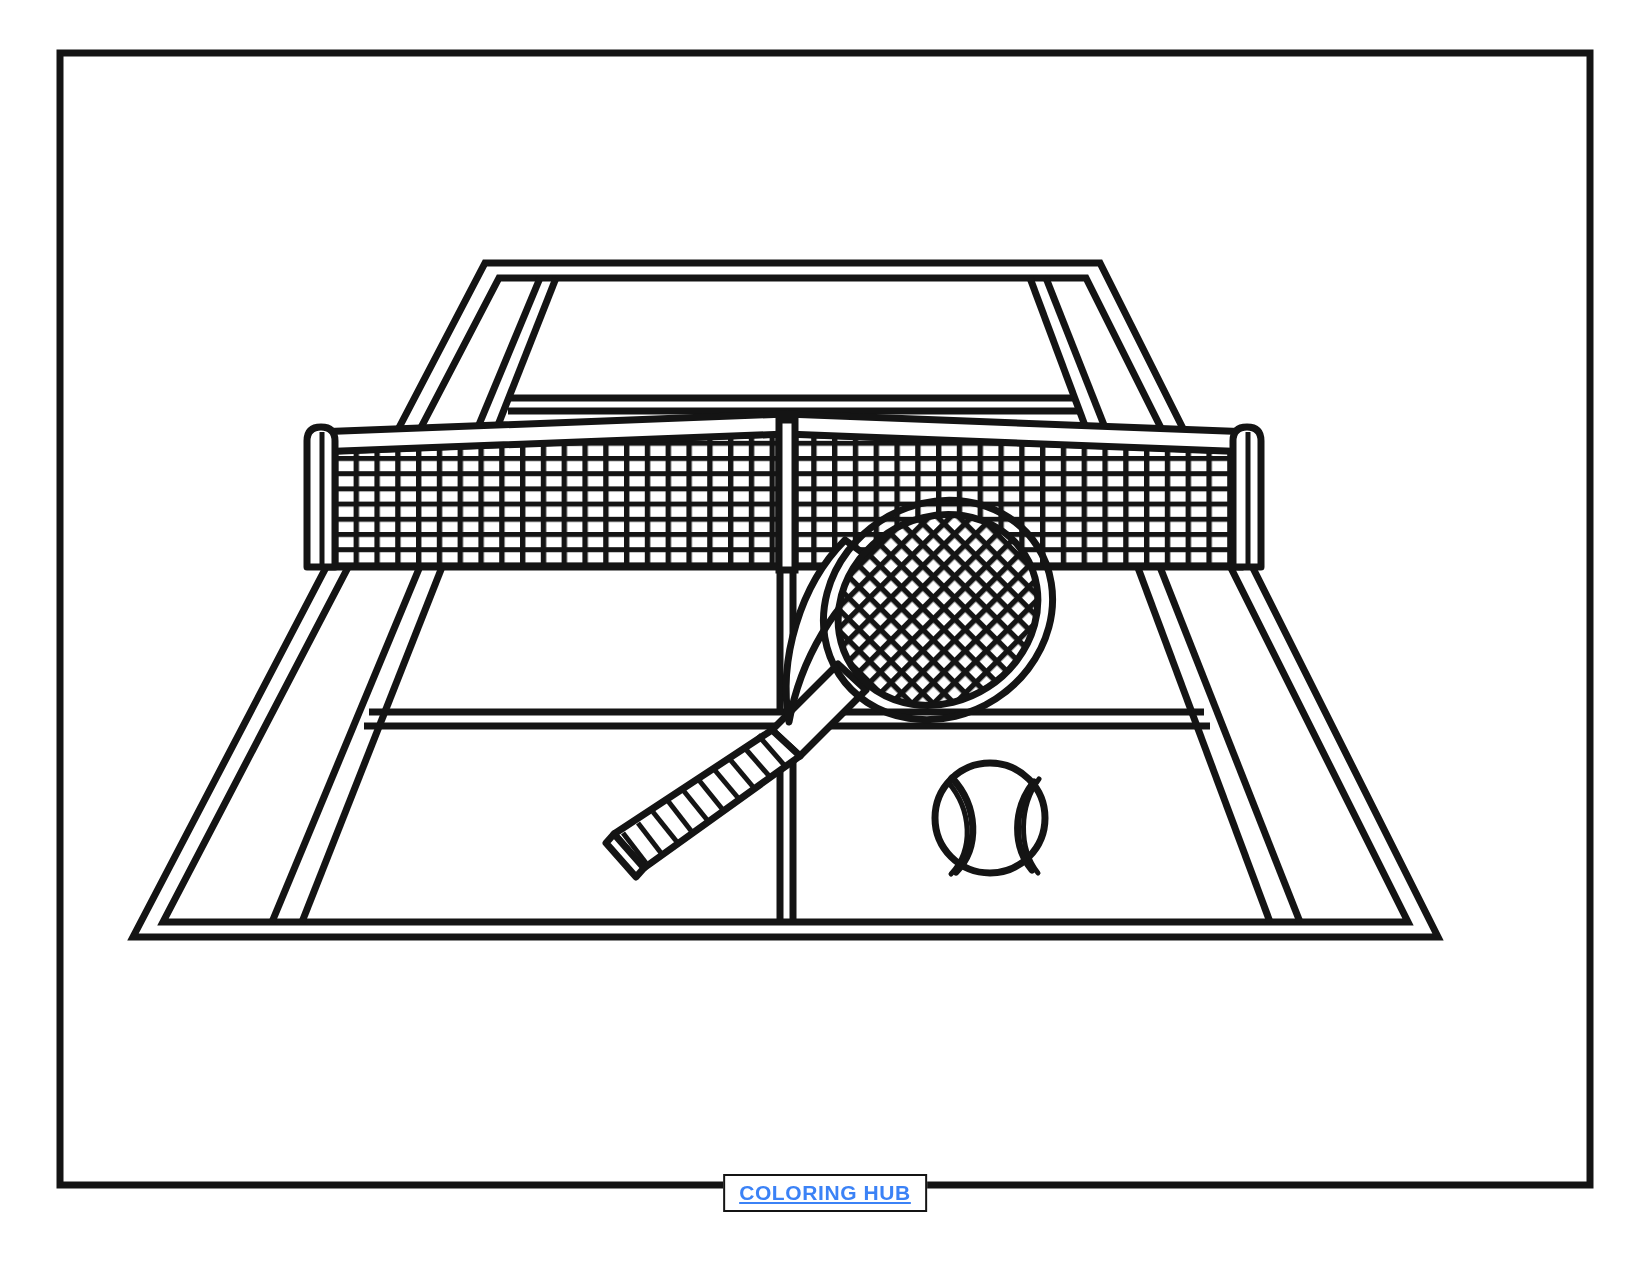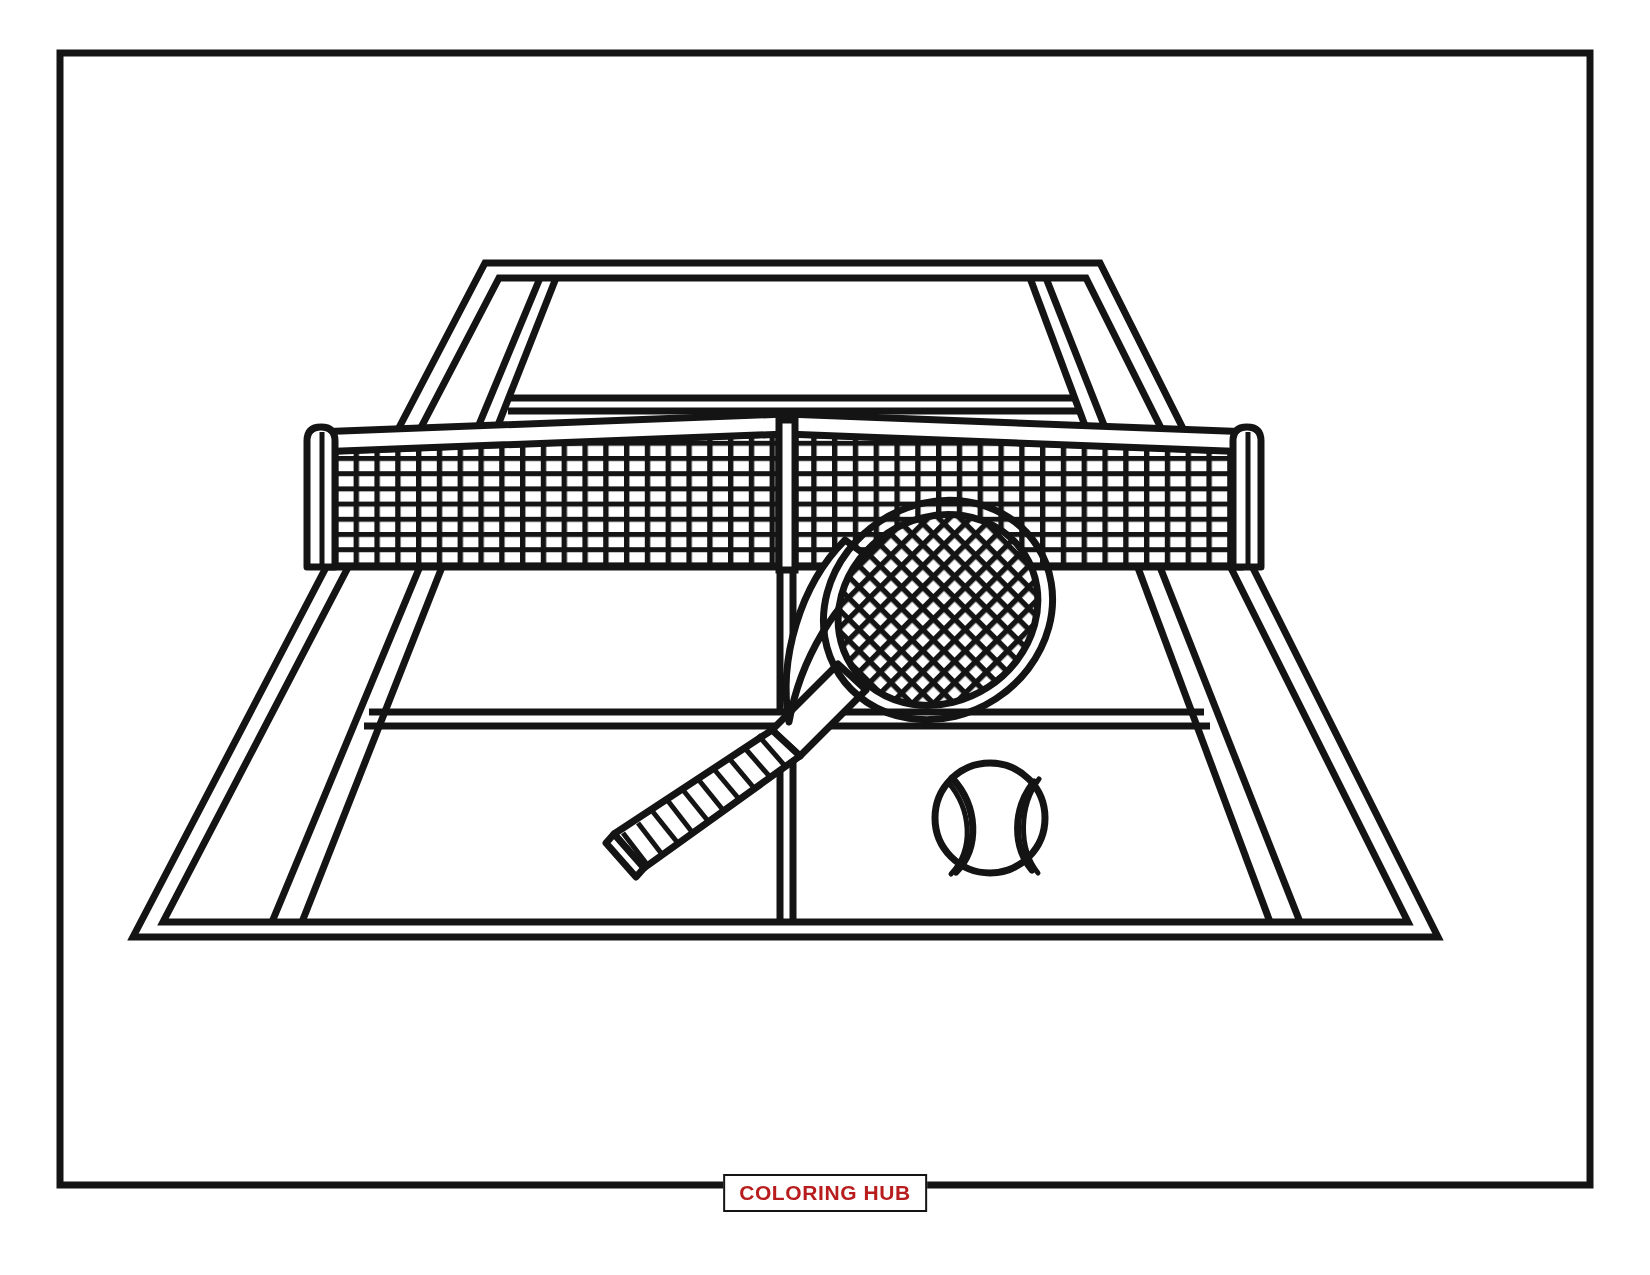--- a/index.html
+++ b/index.html
@@ -36,22 +36,23 @@
     padding: 6px 14px 7px 14px;
     line-height: 1;
     z-index: 5;
   }
   #brand-label .brand-text {
     display: block;
     font-family: "Liberation Sans", sans-serif;
     font-weight: 700;
     font-size: 21px;
     letter-spacing: 0.6px;
-    color: #b91c1c;
+    color: #3b82f6;
     white-space: nowrap;
+    text-decoration: underline;
   }
 </style>
 </head>
 <body>
 
 <div id="page">
 
   <svg id="artboard" viewBox="0 0 1650 1275" xmlns="http://www.w3.org/2000/svg">
 
     <defs>

